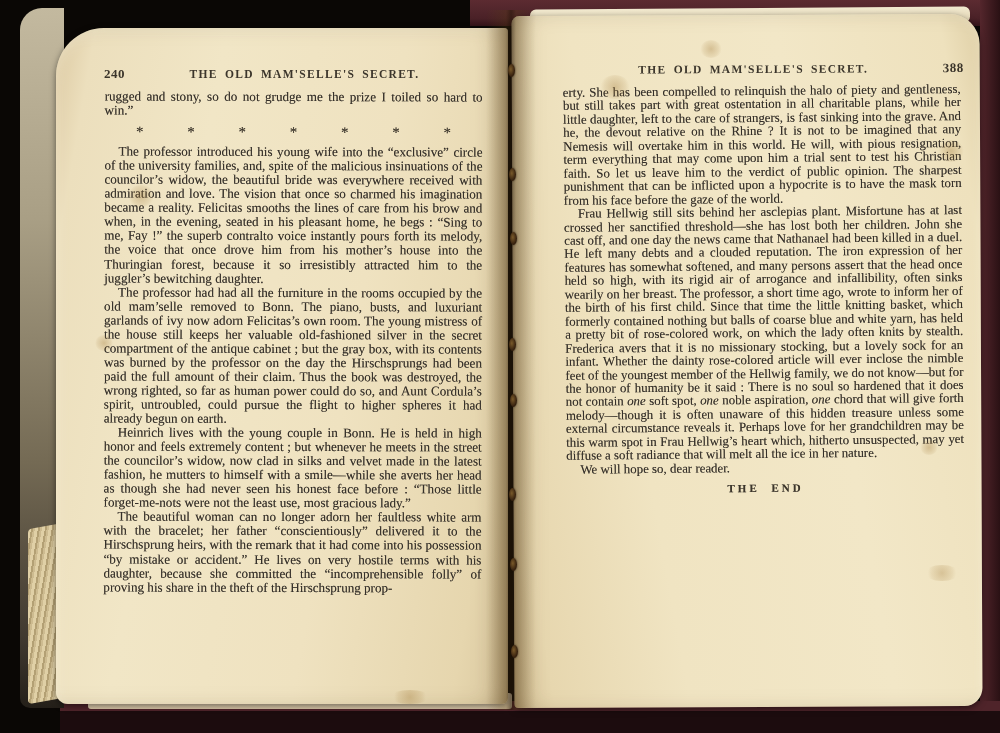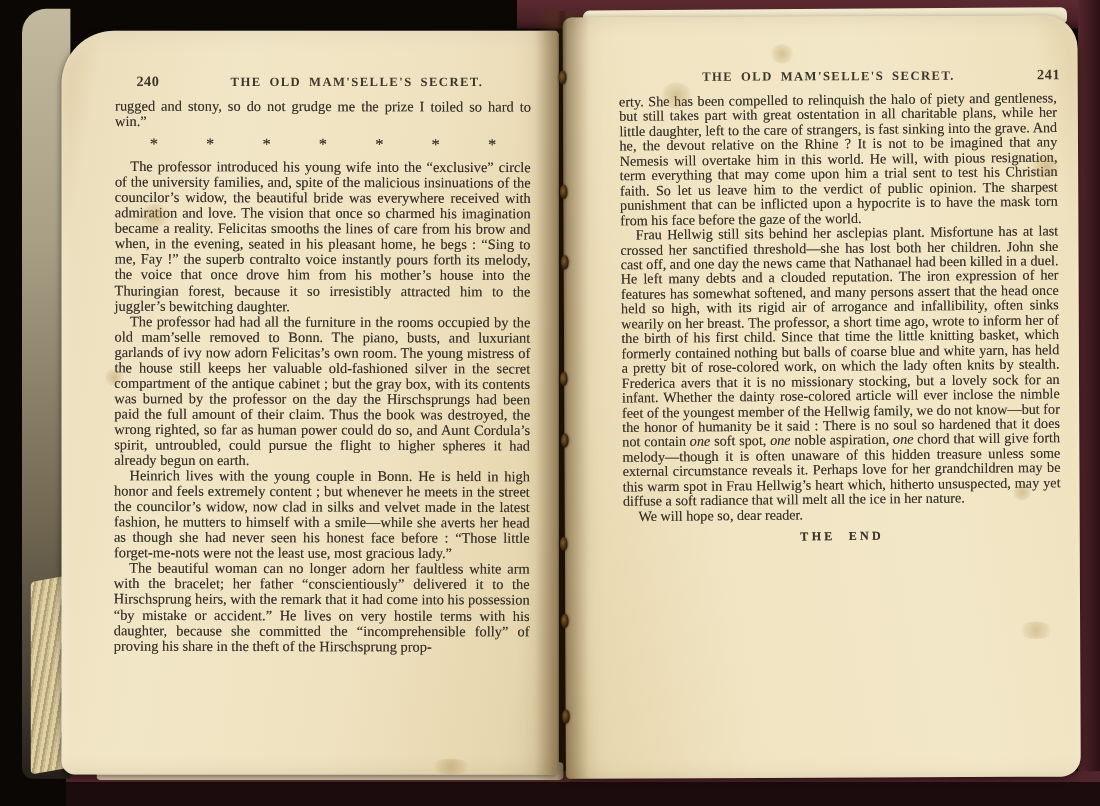--- a/index.html
+++ b/index.html
@@ -81,38 +81,38 @@
 
   <div class="cover-top"></div>
   <div class="cover-right"></div>
   <div class="cover-bottom"></div>
   <div class="cloth-edge"></div>
   <div class="page-stack"></div>
   <div class="under-left-bottom"></div>
   <div class="under-right-top"></div>
 
   <div class="page left-page">
-    <div class="page-header" style="left:48px;top:38px;width:380px;margin-left:20px;">
+    <div class="page-header" style="left:48px;top:38px;width:380px;">
       <span class="page-num">240</span>
       <span class="running-title">THE OLD MAM'SELLE'S SECRET.</span>
     </div>
     <div class="body-text" style="left:48px;top:62px;width:378px;transform:rotate(.15deg);">
       <p>rugged and stony, so do not grudge me the prize I toiled so hard to win.”</p>
       <span class="separator">* * * * * * *</span>
       <p class="indent">The professor introduced his young wife into the “exclusive” circle of the university families, and, spite of the malicious insinuations of the councilor’s widow, the beautiful bride was everywhere received with admiration and love.  The vision that once so charmed his imagination became a reality.  Felicitas smooths the lines of care from his brow and when, in the evening, seated in his pleasant home, he begs : “Sing to me, Fay !” the superb contralto voice instantly pours forth its melody, the voice that once drove him from his mother’s house into the Thuringian forest, because it so irresistibly attracted him to the juggler’s bewitching daughter.</p>
       <p class="indent">The professor had had all the furniture in the rooms occupied by the old mam’selle removed to Bonn.  The piano, busts, and luxuriant garlands of ivy now adorn Felicitas’s own room.  The young mistress of the house still keeps her valuable old-fashioned silver in the secret compartment of the antique cabinet ; but the gray box, with its contents was burned by the professor on the day the Hirschsprungs had been paid the full amount of their claim.  Thus the book was destroyed, the wrong righted, so far as human power could do so, and Aunt Cordula’s spirit, untroubled, could pursue the flight to higher spheres it had already begun on earth.</p>
       <p class="indent">Heinrich lives with the young couple in Bonn.  He is held in high honor and feels extremely content ; but whenever he meets in the street the councilor’s widow, now clad in silks and velvet made in the latest fashion, he mutters to himself with a smile—while she averts her head as though she had never seen his honest face before : “Those little forget-me-nots were not the least use, most gracious lady.”</p>
       <p class="indent">The beautiful woman can no longer adorn her faultless white arm with the bracelet; her father “conscientiously” delivered it to the Hirschsprung heirs, with the remark that it had come into his possession “by mistake or accident.”  He lives on very hostile terms with his daughter, because she committed the “incomprehensible folly” of proving his share in the theft of the Hirschsprung prop-</p>
     </div>
   </div>
 
   <div class="page right-page">
     <div class="page-header" style="left:52px;top:46px;width:400px;">
       <span class="running-title">THE OLD MAM'SELLE'S SECRET.</span>
-      <span class="page-num">241</span>
+      <span class="page-num">388</span>
     </div>
     <div class="body-text" style="left:52px;top:70px;width:398px;font-size:12.9px;line-height:13.45px;transform:rotate(-.3deg);">
       <p>erty.  She has been compelled to relinquish the halo of piety and gentleness, but still takes part with great ostentation in all charitable plans, while her little daughter, left to the care of strangers, is fast sinking into the grave.  And he, the devout relative on the Rhine ?  It is not to be imagined that any Nemesis will overtake him in this world.  He will, with pious resignation, term everything that may come upon him a trial sent to test his Christian faith.  So let us leave him to the verdict of public opinion.  The sharpest punishment that can be inflicted upon a hypocrite is to have the mask torn from his face before the gaze of the world.</p>
       <p class="indent">Frau Hellwig still sits behind her asclepias plant. Misfortune has at last crossed her sanctified threshold—she has lost both her children.  John she cast off, and one day the news came that Nathanael had been killed in a duel.  He left many debts and a clouded reputation. The iron expression of her features has somewhat softened, and many persons assert that the head once held so high, with its rigid air of arrogance and infallibility, often sinks wearily on her breast.  The professor, a short time ago, wrote to inform her of the birth of his first child.  Since that time the little knitting basket, which formerly contained nothing but balls of coarse blue and white yarn, has held a pretty bit of rose-colored work, on which the lady often knits by stealth.  Frederica avers that it is no missionary stocking, but a lovely sock for an infant.  Whether the dainty rose-colored article will ever inclose the nimble feet of the youngest member of the Hellwig family, we do not know—but for the honor of humanity be it said :  There is no soul so hardened that it does not contain <i>one</i> soft spot, <i>one</i> noble aspiration, <i>one</i> chord that will give forth melody—though it is often unaware of this hidden treasure unless some external circumstance reveals it.  Perhaps love for her grandchildren may be this warm spot in Frau Hellwig’s heart which, hitherto unsuspected, may yet diffuse a soft radiance that will melt all the ice in her nature.</p>
       <p class="closing">We will hope so, dear reader.</p>
       <div class="the-end">THE END</div>
     </div>
   </div>
 
   <div class="gutter"></div>

